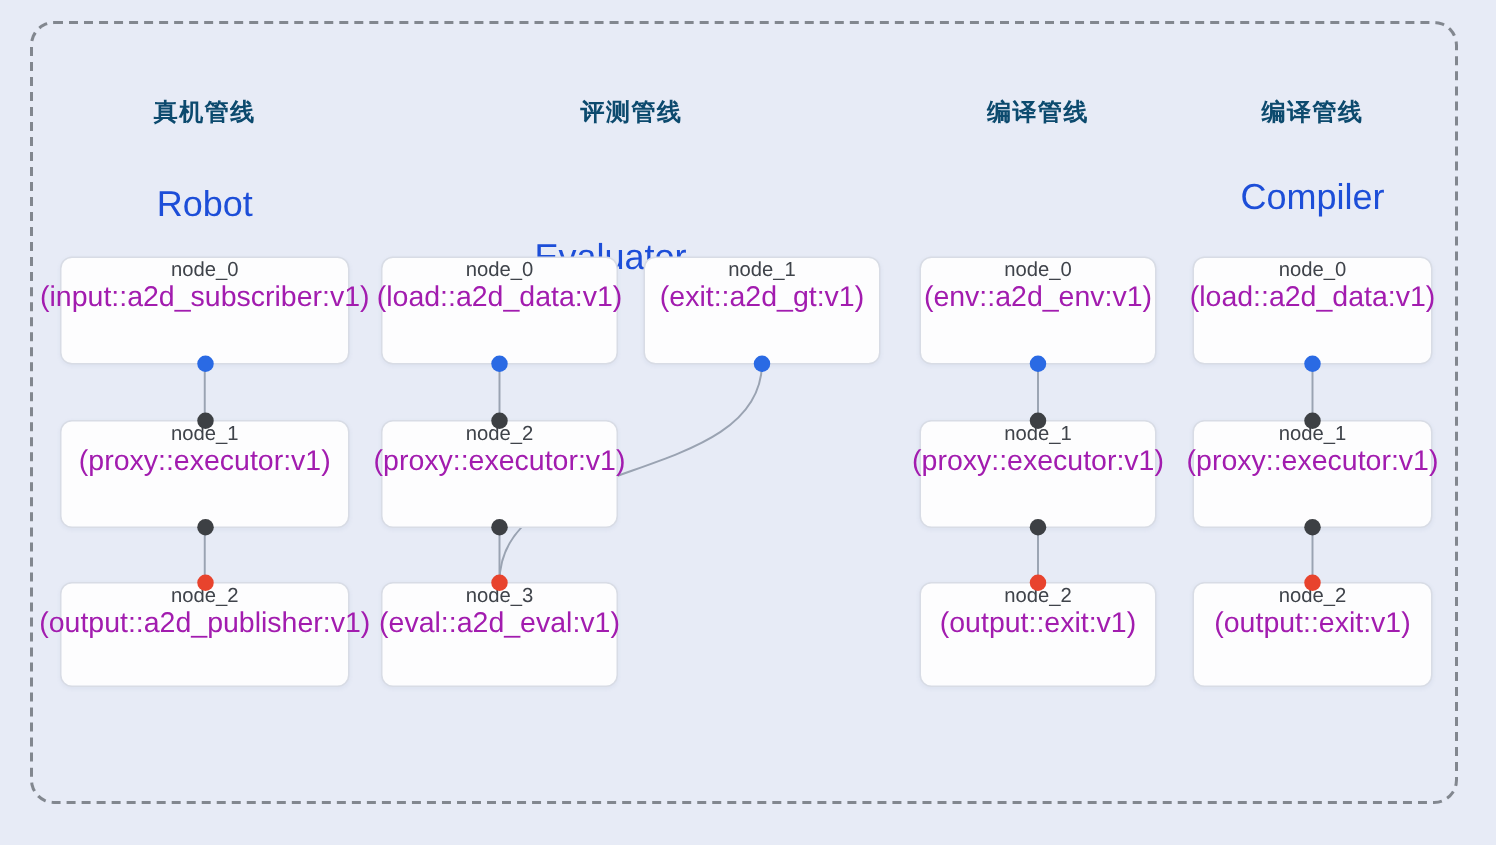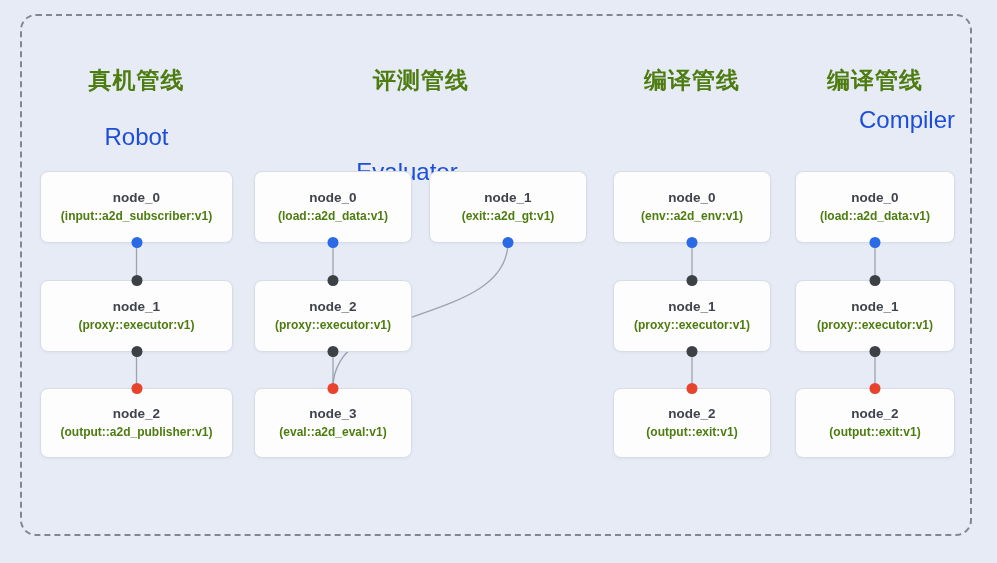--- a/index.html
+++ b/index.html
@@ -25,57 +25,55 @@
   svg.connectors {
     position: absolute;
     left: 0; top: 0;
     width: 997px; height: 563px;
     z-index: 1;
     pointer-events: none;
   }
   .zh-title {
     position: absolute;
     text-align: center;
-    font-size: 23px;
+    font-size: 16px;
     font-weight: 700;
-    color: #4d7c0f;
+    color: #0c4a6e;
     letter-spacing: 1px;
     z-index: 2;
   }
   .en-title {
     position: absolute;
     text-align: center;
     font-size: 24px;
     font-weight: 400;
     color: #1d4ed8;
     z-index: 2;
   }
   .node {
     position: absolute;
     background: #fdfdfe;
     border: 1px solid #d8dce5;
     border-radius: 8px;
     box-shadow: 0 1px 3px rgba(90,110,160,0.07);
     display: flex;
     flex-direction: column;
     align-items: center;
-    justify-content: center;
     gap: 4px;
     z-index: 2;
     box-sizing: border-box;
-    font-weight: bold;
   }
   .node-title {
     font-size: 13.5px;
     color: #3f434a;
     line-height: 15px;
   }
   .node-type {
-    font-size: 12px;
-    color: #4d7c0f;
+    font-size: 19px;
+    color: #a21caf;
     line-height: 15px;
   }
   .port {
     position: absolute;
     width: 11px; height: 11px;
     border-radius: 50%;
     left: 50%;
     transform: translateX(-50%);
     z-index: 4;
   }
@@ -111,21 +109,21 @@
 
   <div class="zh-title" style="left:40px; top:65px; width:193px;">真机管线</div>
   <div class="en-title" style="left:40px; top:123px; width:193px;">Robot</div>
 
   <div class="zh-title" style="left:254px; top:65px; width:334px;">评测管线</div>
   <div class="en-title" style="left:240px; top:123px; width:334px;margin-top:35px;">Evaluator</div>
 
   <div class="zh-title" style="left:613px; top:65px; width:158px;">编译管线</div>
 
   <div class="zh-title" style="left:795px; top:65px; width:160px;">编译管线</div>
-  <div class="en-title" style="left:795px; top:106px; width:160px;text-align:right;">Compiler</div>
+  <div class="en-title" style="left:795px; top:118px; width:160px;">Compiler</div>
 
   <div class="node" style="left:40px; top:171px; width:193px; height:72px;">
     <div class="node-title">node_0</div>
     <div class="node-type">(input::a2d_subscriber:v1)</div>
     <span class="port p-bottom p-blue"></span>
   </div>
   <div class="node" style="left:40px; top:280px; width:193px; height:72px;">
     <div class="node-title">node_1</div>
     <div class="node-type">(proxy::executor:v1)</div>
     <span class="port p-top p-black"></span>

